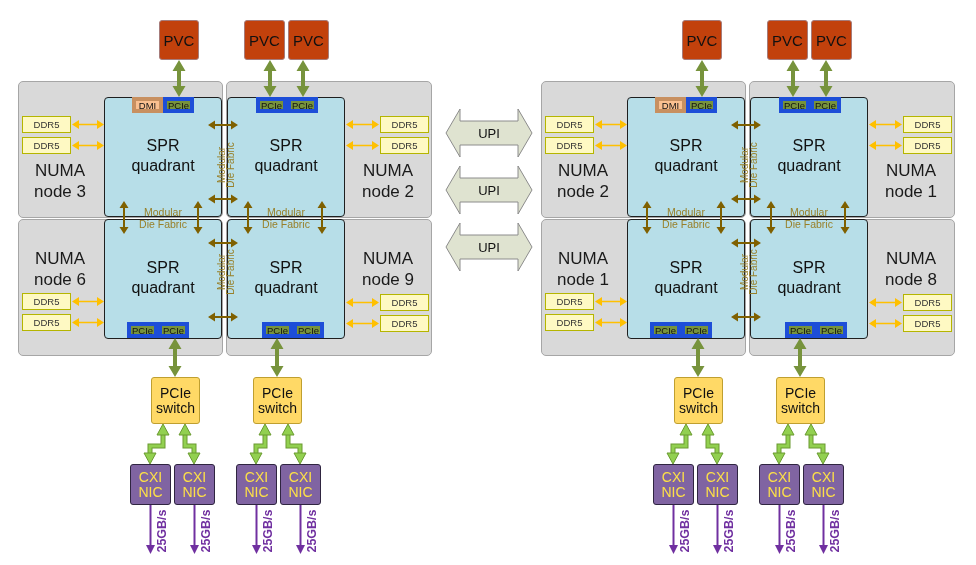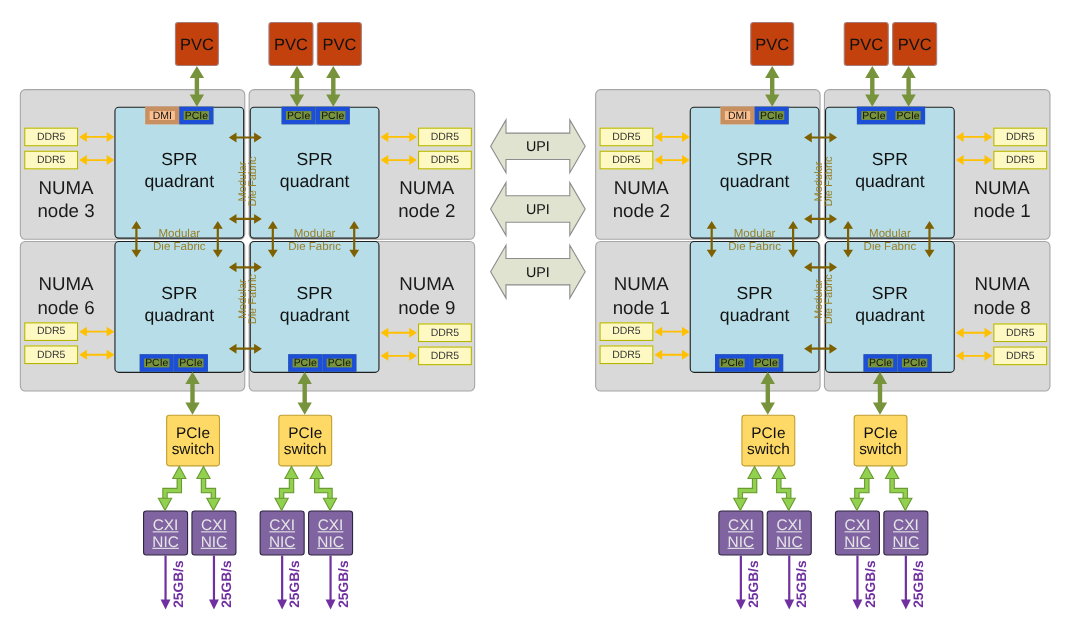--- a/index.html
+++ b/index.html
@@ -13,21 +13,21 @@
   .spr { background:#b7dee8; border:1.6px solid #1f1f1f; border-radius:4px; font-size:16px; line-height:20px; color:#111; padding-bottom:2px; }
   .pvc { background:#c2410c; border:1px solid #a67c7b; border-radius:3px; font-size:15px; color:#111; }
   .ddr { background:#fef9c3; border:1px solid #b5b500; font-size:9.5px; color:#333; }
   .port { font-size:9.5px; color:#111; border:4px solid #1d4ed8; }
   .port.pcie { background:#77933c; }
   .port.dmi { background:#fac090; border-color:#c89060; }
   .numa-label { font-size:17px; line-height:21px; color:#1a1a1a; transform:translate(-50%,-50%); }
   .fabric-h { font-size:10.5px; line-height:12px; transform:translate(-50%,-50%); }
   .fabric-v { font-size:10px; line-height:9px; transform:translate(-50%,-50%) rotate(-90deg); }
   .switch { background:#ffd966; border:1px solid #bf9f30; border-radius:3px; font-size:14px; line-height:15px; color:#111; }
-  .nic { background:#8064a2; border:1.5px solid #2f2540; border-radius:3px; font-size:14px; line-height:15px; color:#e5e5e5;text-decoration:underline; }
+  .nic { background:#8064a2; border:1.5px solid #2f2540; border-radius:3px; font-size:14px; line-height:15px; color:#fde047; }
   .bw { font-size:12.5px; font-weight:bold; transform:translate(-50%,-50%) rotate(-90deg); white-space:nowrap; }
   .upi-label { font-size:13px; color:#111; transform:translate(-50%,-50%); }
 </style>
 </head>
 <body>
 
 <div id="stage">
   <div class="abs numa-region" style="left: 18px; top: 81px; width: 205px; height: 137px;"></div>
     <div class="abs numa-region" style="left: 18px; top: 219px; width: 205px; height: 137px;"></div>
     <div class="abs numa-region" style="left: 226px; top: 81px; width: 206px; height: 137px;"></div>

